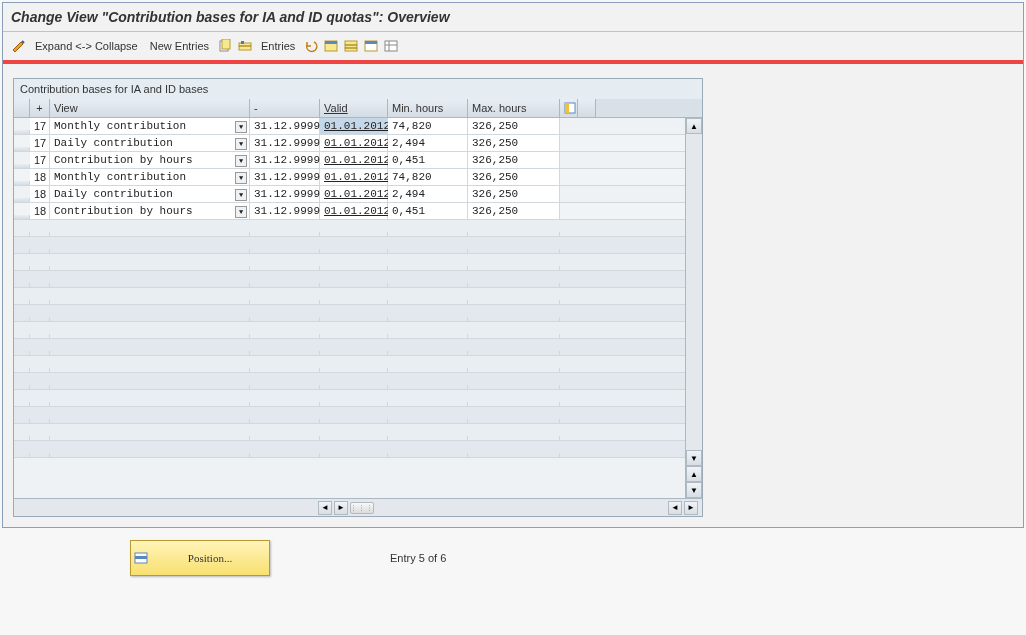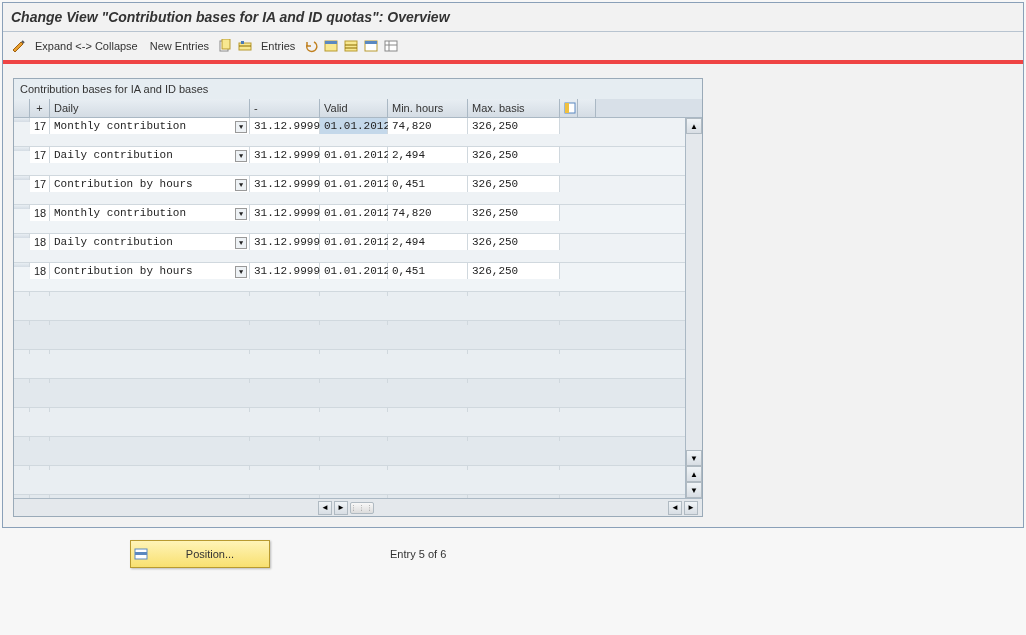--- a/index.html
+++ b/index.html
@@ -13,48 +13,48 @@
     .content-area { padding:14px 10px 10px 10px; }
     .panel { border:1px solid #9aaab8; background:#eef2f5; width:690px; }
     .panel-header { padding:4px 6px; color:#333; background:#e6edf2; }
     .grid { position:relative; }
     .grid-header { display:flex; background:#d8e0e8; border-bottom:1px solid #aab8c4; }
     .grid-header .hcell { border-right:1px solid #aab8c4; padding:3px 4px; background:linear-gradient(#e8eef3,#d4dce4); color:#333; font-weight:normal; }
     .col-sel {width:16px;}
     .col-plus{width:20px;text-align:center;}
     .col-unit{width:200px;position:relative;}
     .col-dash{width:70px;}
-    .col-valid{width:68px;}
+    .col-valid{width:68px;text-decoration:underline;}
     .col-min{width:80px;}
     .col-max{width:92px;}
     .col-cfg{width:18px;text-align:center;}
     .col-scroll{width:18px;}
     .grid-body { height:380px; overflow:hidden; position:relative; }
-    .row { display:flex; border-bottom:1px solid #d0d8de; height:29px; align-items:flex-start; }
+    .row { display:flex; border-bottom:1px solid #d0d8de; height:17px; align-items:flex-end; }
     .row.alt { background:#f0f4f7; }
     .row.empty { background:#e9eef2; }
     .row.empty.alt { background:#e2e8ed; }
     .cell { border-right:1px solid #d0d8de; padding:2px 4px; font-family:'Courier New',monospace; font-size:11px; color:#222; display:flex; align-items:center; background:#fff; }
     .row.empty .cell { background:transparent; }
     .cell.sel { background:linear-gradient(#e8eef3,#d4dce4); cursor:pointer; }
     .cell.plus { font-family:Arial; background:#fff; }
     .row.empty .cell.plus { background:transparent; }
     .cell.unit { padding-right:16px; position:relative; }
     .dd { position:absolute; right:2px; top:3px; width:12px; height:12px; background:#eef2f5; border:1px solid #999; display:flex; align-items:center; justify-content:center; font-size:7px; cursor:pointer; }
     .cell.valid.highlight { background:#c4d8ea; }
     .vscroll { position:absolute; right:0; top:0; bottom:0; width:17px; background:#e4e8ec; border-left:1px solid #aab8c4; display:flex; flex-direction:column; }
     .vscroll .arrow { height:16px; background:linear-gradient(#f0f4f7,#d8dee4); border:1px solid #b0bac2; display:flex; align-items:center; justify-content:center; font-size:8px; cursor:pointer; }
     .vscroll .track { flex:1; }
     .hscroll-row { display:flex; align-items:center; height:18px; background:#e4e8ec; border-top:1px solid #aab8c4; padding:0 4px; }
     .hscroll-spacer { flex:0 0 300px; }
     .hscroll-arrows { display:flex; gap:2px; align-items:center; }
     .hscroll-arrows .harrow { width:14px; height:14px; background:linear-gradient(#f0f4f7,#d8dee4); border:1px solid #b0bac2; display:flex; align-items:center; justify-content:center; font-size:8px; cursor:pointer; }
     .hscroll-arrows .hgrip { width:24px; height:12px; background:linear-gradient(#f8f8f8,#dcdcdc); border:1px solid #b0bac2; border-radius:2px; display:flex; align-items:center; justify-content:center; font-size:7px; letter-spacing:1px; color:#888; }
     .footer-bar { display:flex; align-items:center; gap:40px; padding:10px 0 10px 130px; }
-    .position-btn { display:flex; align-items:center; background:linear-gradient(#fff4b8,#f8e070); border:1px solid #b89a30; height:28px; width:140px; box-shadow:1px 1px 2px rgba(0,0,0,0.25); cursor:pointer; }
+    .position-btn { display:flex; align-items:center; background:linear-gradient(#fff4b8,#f8e070); border:1px solid #b89a30; height:36px; width:140px; box-shadow:1px 1px 2px rgba(0,0,0,0.25); cursor:pointer;font-family:Liberation Serif, serif; }
     .position-btn .picon { width:20px; display:flex; align-items:center; justify-content:center; }
     .position-btn .plabel { flex:1; text-align:center; font-size:11px; color:#333; }
     .entry-text { color:#333; margin-left:80px;}
     svg { display:block; }
   </style>
 </head>
 <body>
 
 <div class="window">
   <div class="title-bar">
@@ -119,25 +119,25 @@
   </div>
 
   <div class="content-area">
     <div class="panel">
       <div class="panel-header">Contribution bases for IA and ID bases</div>
 
       <div class="grid">
         <div class="grid-header">
           <div class="hcell col-sel"></div>
           <div class="hcell col-plus">+</div>
-          <div class="hcell col-unit">Daily</div>
+          <div class="hcell col-unit">View</div>
           <div class="hcell col-dash">-</div>
           <div class="hcell col-valid">Valid</div>
           <div class="hcell col-min">Min. hours</div>
-          <div class="hcell col-max">Max. basis</div>
+          <div class="hcell col-max">Max. hours</div>
           <div class="hcell col-cfg">
             <svg width="12" height="12">
                 <rect x="1" y="1" width="10" height="10" fill="#fff" stroke="#5a88c0"></rect>
                 <rect x="1" y="1" width="4" height="10" fill="#f0c040"></rect>
               </svg>
           </div>
           <div class="hcell col-scroll"></div>
         </div>
 
         <div class="grid-body" id="grid-body">

